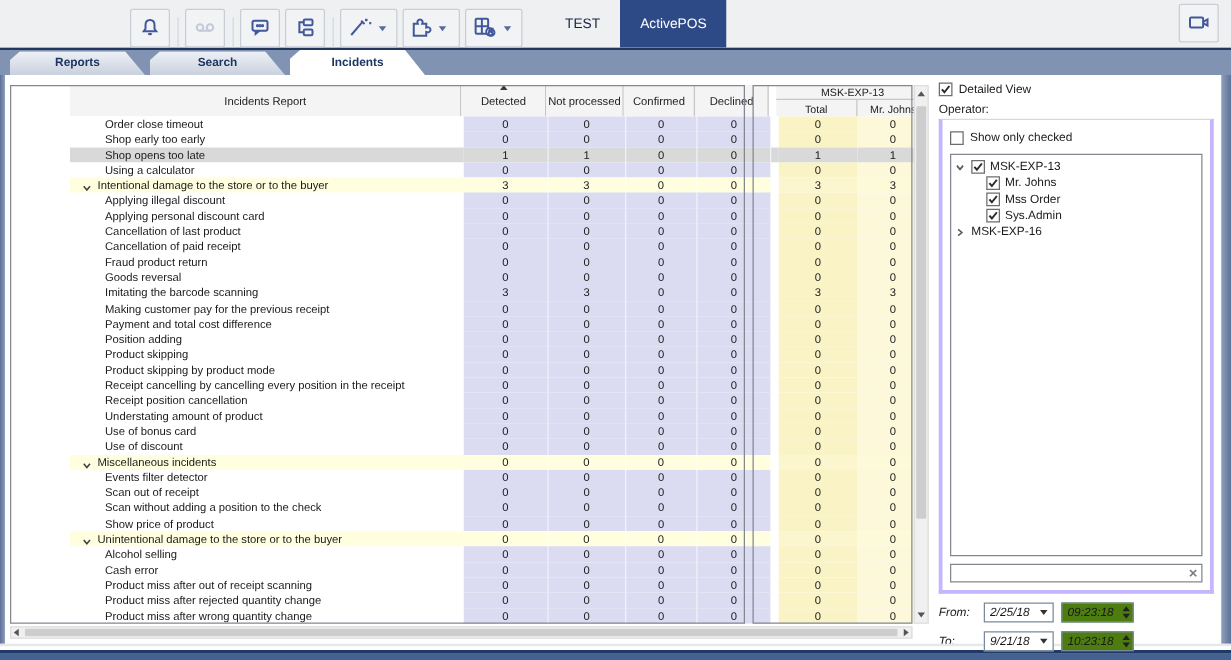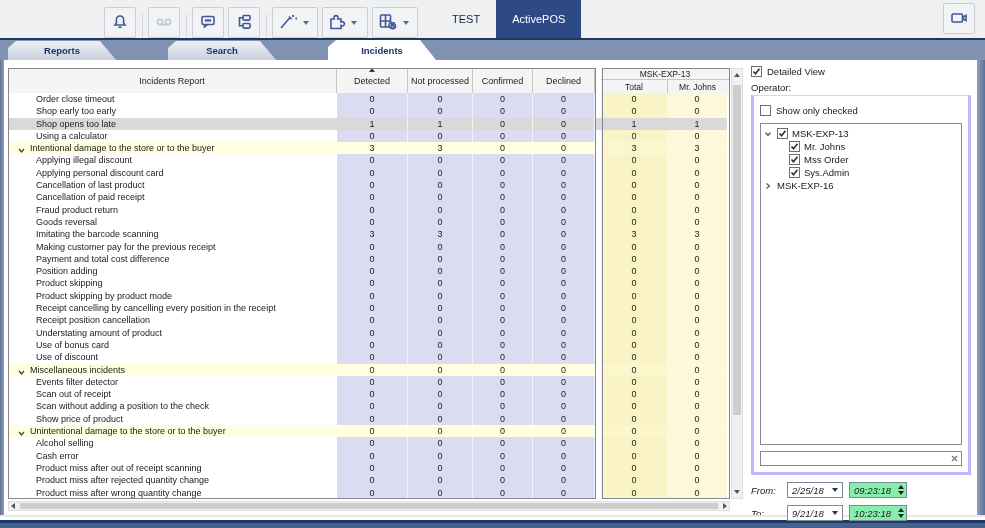--- a/index.html
+++ b/index.html
@@ -14,33 +14,33 @@
   .tb-btn svg { stroke:#42589b; fill:none; stroke-width:1.6; }
   .tb-btn.disabled svg { stroke:#c3c9d6; }
   .tb-sep { width:1px; height:24px; background:#d4d7dd; margin:0 5px 0 2px; }
   .tb-chev { width:0; height:0; border-left:3px solid transparent; border-right:3px solid transparent; border-top:4px solid #5a6a99; margin-left:5px; }
   .top-tab { height:38px; display:flex; align-items:center; justify-content:center; padding:0 16px; font-size:11px; color:#16233f; }
   .top-tab.test { margin-left:14px; }
   .top-tab.active-app { background:#2d4a87; color:#ffffff; }
   .tb-right { position:absolute; right:6px; top:3px; }
 
   
-  .tabstrip { height:22px; background:#8093b3; border-top:2px solid #22365e; display:flex; align-items:flex-end; padding-left:8px; flex:0 0 auto;gap:48px; }
+  .tabstrip { height:22px; background:#8093b3; border-top:2px solid #22365e; display:flex; align-items:flex-end; padding-left:8px; flex:0 0 auto; }
   .tab { width:108px; height:19px; display:flex; align-items:center; justify-content:center; font-size:9.5px; font-weight:bold; color:#1d3563; background:linear-gradient(#eef1f6,#c9d0de); margin-right:4px;
          clip-path:polygon(0 100%, 0 7px, 8px 0, calc(100% - 16px) 0, 100% 100%); }
   .tab.active { background:#ffffff; height:20px; }
 
   
   .main { flex:1 1 auto; display:flex; background:#ffffff; min-height:0; }
   .edge-l { width:4px; background:linear-gradient(90deg,#5d6f95,#8ea0bd); flex:0 0 auto; }
   .edge-r { width:8px; background:linear-gradient(90deg,#8ea0bd,#5d6f95); flex:0 0 auto; }
   .content { flex:1 1 auto; display:flex; padding:4px 2px 0 4px; background:#ffffff; min-width:0; }
 
   
-  .grid-wrap { position:relative; width:735px; flex:0 0 auto; margin-top:4px; }
+  .grid-wrap { position:relative; width:735px; flex:0 0 auto; margin-top:4px;padding-left:48px; }
   .grid-header { display:flex; height:25px; }
   .gh-name { width:329px; background:#f4f4f4; display:flex; align-items:center; justify-content:center; font-size:9px; color:#222; border-right:1px solid #c6c6c6; }
   .gh-col { background:#f4f4f4; display:flex; align-items:center; justify-content:center; font-size:9px; color:#222; border-right:1px solid #c6c6c6; position:relative; }
   .gh-col:last-of-type { border-right:none; }
   .w-det{width:71px} .w-np{width:65px} .w-cf{width:60px} .w-dc{width:62px}
   .gh-gap { width:6px; background:#ffffff; }
   .gh-msk { width:128px; display:flex; flex-direction:column; background:#f4f4f4; }
   .gh-msk-top { height:12px; display:flex; align-items:center; justify-content:center; border-bottom:1px solid #c6c6c6; font-size:8.5px; }
   .gh-msk-sub { flex:1; display:flex; }
   .gh-msk-sub div { flex-basis:66px; display:flex; align-items:center; justify-content:center; font-size:8.5px; }
@@ -91,21 +91,21 @@
   .tree-row .tchev { width:10px; display:flex; justify-content:center; flex:0 0 auto; }
   .tree-row .tchev svg { stroke:#5a5a5a; fill:none; stroke-width:1.3; }
   .tree-child { padding-left:26px; }
   .filter-row { margin-top:6px; height:15px; border:1px solid #828790; background:#fff; display:flex; align-items:center; justify-content:flex-end; }
   .filter-x { width:14px; height:13px; display:flex; align-items:center; justify-content:center; }
   .filter-x svg { stroke:#7a7a7a; stroke-width:1.4; }
   .dt-row { display:flex; align-items:center; margin-top:7px; gap:6px;font-style:italic; }
   .dt-label { width:30px; }
   .combo { width:56px; height:16px; border:1px solid #7a8a9a; background:#fff; display:flex; align-items:center; padding:0 14px 0 4px; position:relative; }
   .combo .tri-down { position:absolute; right:4px; border-top-color:#333; }
-  .spin { width:58px; height:16px; border:1px solid #7a8a9a; background:#86efac; display:flex; align-items:center; padding:0 13px 0 4px; position:relative; }
+  .spin { width:58px; height:16px; border:1px solid #7a8a9a; background:#4d7c0f; display:flex; align-items:center; padding:0 13px 0 4px; position:relative; }
   .spin .btns { position:absolute; right:2px; top:2px; display:flex; flex-direction:column; gap:2px; }
   .spin .btns .tri-up { border-bottom-color:#222; }
   .spin .btns .tri-down { border-top-color:#222; }
   .update-btn { margin-top:8px; height:16px; border:1px solid #a9a9a9; background:linear-gradient(#f4f4f4,#e4e4e4); display:flex; align-items:center; justify-content:center; border-radius:2px; }
 
   
   .bottom-band { flex:0 0 auto; height:13px; display:flex; flex-direction:column; }
   .bb-1 { height:2px; background:#e8e8e8; }
   .bb-2 { height:3px; background:#ffffff; }
   .bb-3 { height:3px; background:#1f3a66; }

